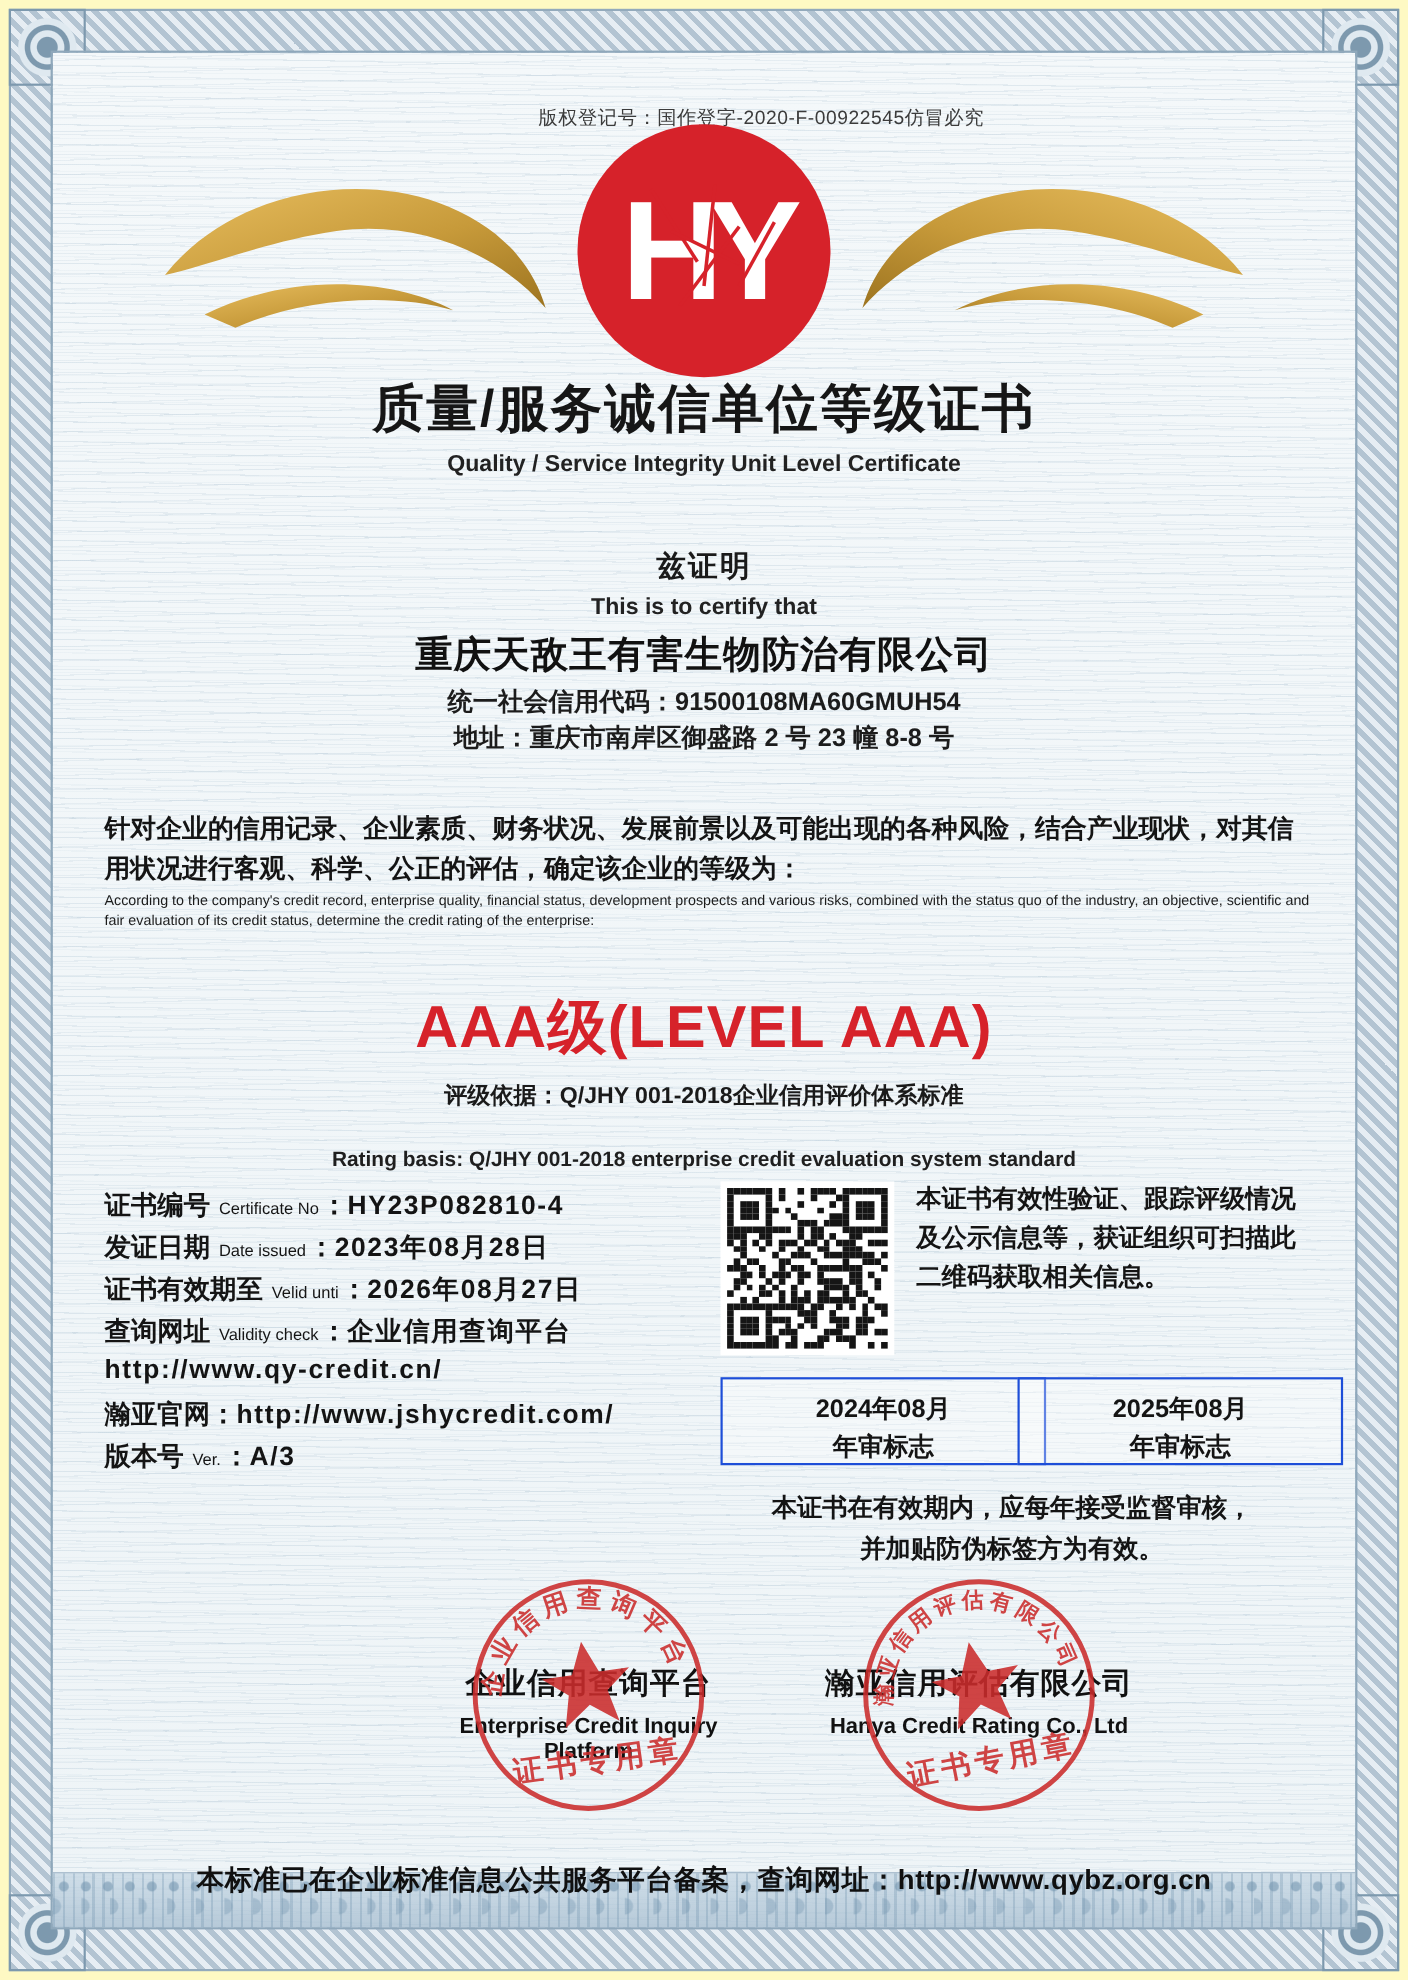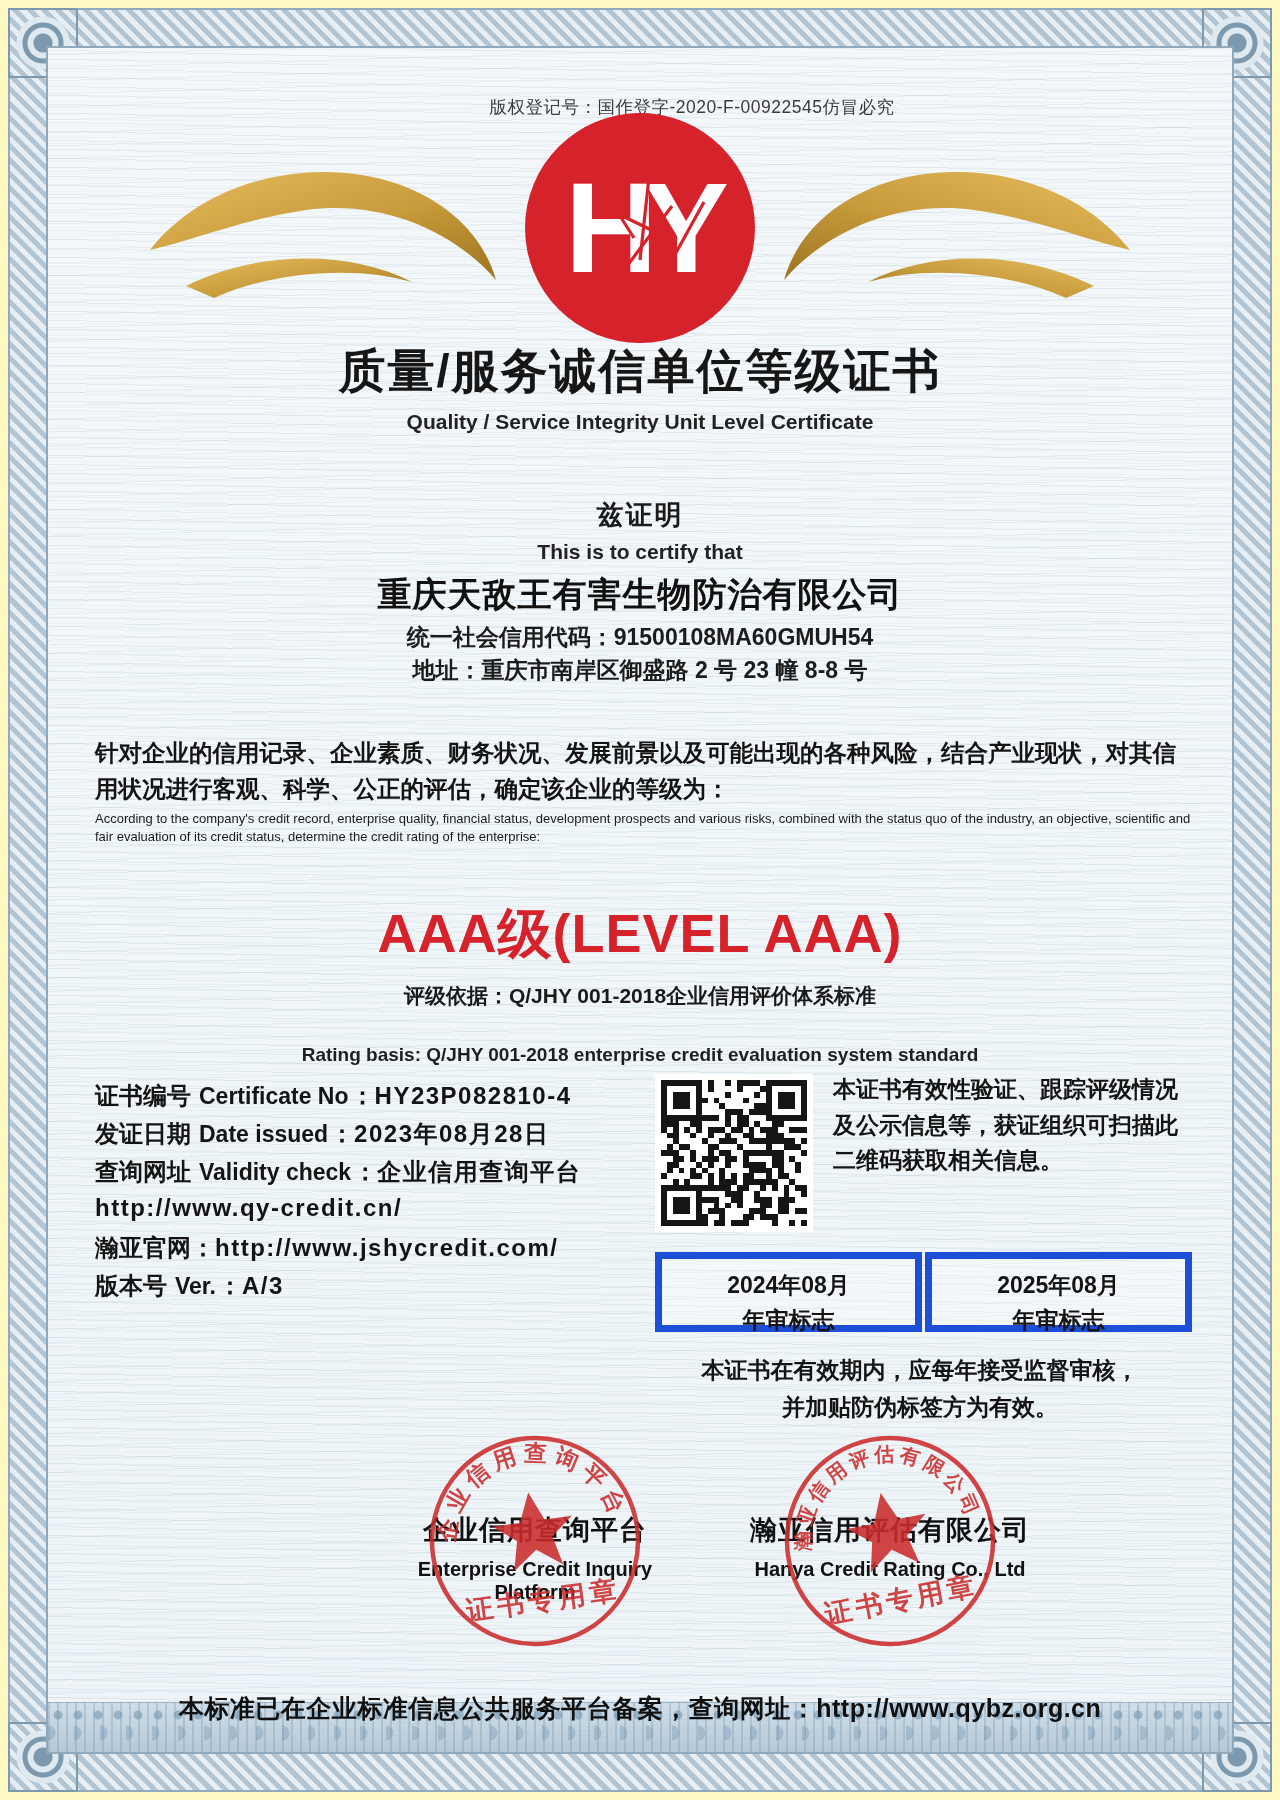--- a/index.html
+++ b/index.html
@@ -39,28 +39,28 @@
   .company{top:572px;font-size:34px;font-weight:800;color:#111;letter-spacing:1px;}
   .credit-code{top:622px;font-size:23px;font-weight:600;color:#1c1c1c;}
   .address{top:655px;font-size:23px;font-weight:600;color:#1c1c1c;}
   .body-cn{top:736px;left:95px;width:1098px;font-size:23.5px;line-height:1.52;font-weight:600;color:#141414;text-align:left;}
   .body-en{top:810px;left:95px;width:1102px;font-size:13px;line-height:1.42;font-weight:500;color:#1b1b1b;text-align:left;}
   .rating{top:898px;font-size:54px;font-weight:800;letter-spacing:1px;}
   .basis-cn{top:982px;font-size:21px;font-weight:600;color:#1a1a1a;}
   .basis-en{top:1044px;font-size:19px;font-weight:700;color:#1f1f1f;}
   .info{left:95px;top:1080px;width:560px;}
   .info-line{height:38px;font-size:24px;color:#141414;font-weight:600;white-space:nowrap;}
-  .lbl-en{font-size:23px;font-weight:700;margin:0 2px 0 8px;}
+  .lbl-en{font-size:15px;font-weight:400;margin:0 2px 0 8px;}
   .val{letter-spacing:1.5px;}
   .qr{left:655px;top:1074px;width:158px;height:158px;background:#fff;padding:6px;
       display:grid;grid-template-columns:repeat(25,1fr);grid-template-rows:repeat(25,1fr);}
   .qr div{width:100%;height:100%;}
   .qr .b{background:#151515;}
   .qr-note{left:833px;top:1072px;width:358px;font-size:23px;line-height:1.55;font-weight:600;color:#141414;text-align:left;}
-  .annual-box{top:1252px;width:267px;height:80px;border:7px solid #1d4ed8;background:rgba(255,255,255,.30);
+  .annual-box{top:1252px;width:296px;height:80px;border:2px solid #1d4ed8;background:rgba(255,255,255,.30);
       text-align:center;font-size:23px;font-weight:600;color:#141414;line-height:1.5;padding-top:9px;}
   .ab1{left:655px;} .ab2{left:925px;}
   .annual-note{left:650px;top:1352px;width:540px;text-align:center;font-size:23px;font-weight:600;color:#141414;line-height:1.6;}
   .issuer{top:1512px;text-align:center;color:#111;}
   .iss-l{left:385px;width:300px;} .iss-r{left:730px;width:320px;}
   .issuer .n-cn{font-size:27px;font-weight:700;letter-spacing:1px;}
   .issuer .n-en{font-size:20px;font-weight:600;margin-top:10px;text-align:center;}
   .stamp{width:230px;height:230px;z-index:5;opacity:.88;}
   .st-l{left:420px;top:1426px;transform:rotate(-8deg);}
   .st-r{left:775px;top:1426px;transform:rotate(-11deg);}
@@ -122,20 +122,23 @@
   <div class="abs ctr rating" style="color: rgb(214, 34, 42);">AAA级(LEVEL AAA)</div>
   <div class="abs ctr basis-cn">评级依据：Q/JHY 001-2018企业信用评价体系标准</div>
   <div class="abs ctr basis-en">Rating basis: Q/JHY 001-2018 enterprise credit evaluation system standard</div>
 
   <div class="abs info">
     <div class="info-line">
       <span>证书编号</span><span class="lbl-en">Certificate No</span><span>：</span><span class="val">HY23P082810-4</span>
     </div>
     <div class="info-line">
       <span>发证日期</span><span class="lbl-en">Date issued</span><span>：</span><span class="val">2023年08月28日</span>
+    </div>
+    <div class="info-line">
+      <span>证书有效期至</span><span class="lbl-en">Velid unti</span><span>：</span><span class="val">2026年08月27日</span>
     </div>
     <div class="info-line">
       <span>查询网址</span><span class="lbl-en">Validity check</span><span>：</span><span class="val">企业信用查询平台</span>
     </div>
     <div class="info-line">
       <span class="val">http://www.qy-credit.cn/</span>
     </div>
     <div class="info-line">
       <span>瀚亚官网：</span><span class="val">http://www.jshycredit.com/</span>
     </div>

